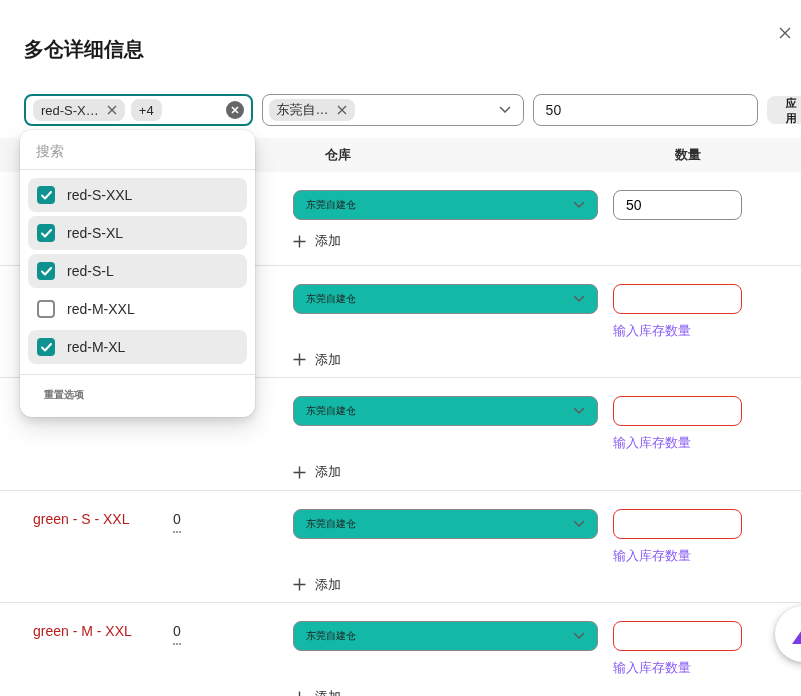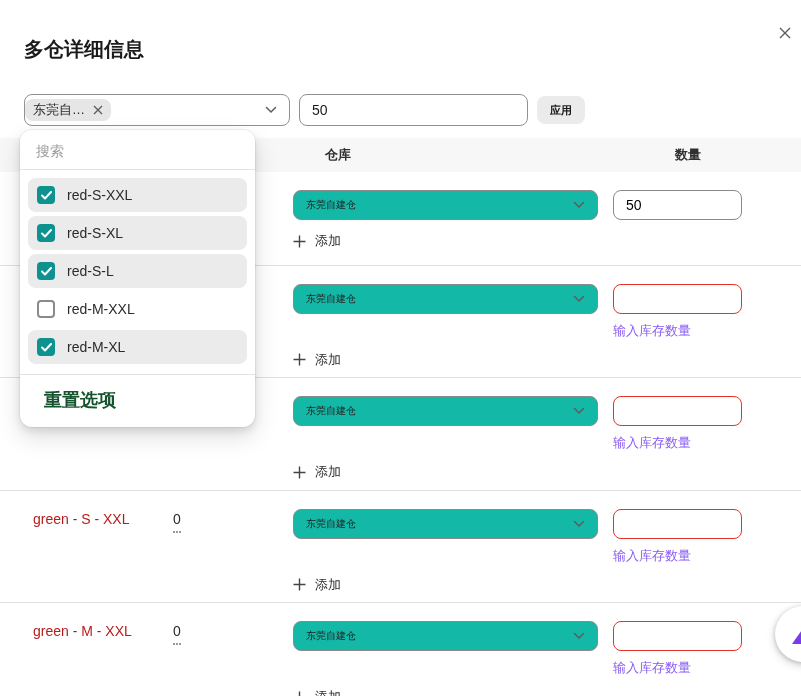--- a/index.html
+++ b/index.html
@@ -12,21 +12,21 @@
   .page-header { padding:20px 24px 0;margin-top:16px; }
   .page-title { font-size:20px; font-weight:700; color:#1a1a1a; margin-bottom:9px; }
   .page-subtitle { font-size:14px; color:#616161; }
   .close-btn { position:absolute; top:24px; right:7px; width:18px; height:18px;
     display:flex; align-items:center; justify-content:center; cursor:pointer; background:none; border:none; }
   
   .toolbar { position:absolute; top:94px; left:24px; display:flex; gap:9px; align-items:center; }
   .multiselect { width:232px; height:32px; border:2px solid #0a7e7c; border-radius:8px;
     display:flex; align-items:center; gap:6px; padding:0 7px; background:#fff; }
   .select-box { width:266px; height:32px; border:1px solid #919191; border-radius:8px;
-    display:flex; align-items:center; padding:0 12px 0 0; background:#fff; }
+    display:flex; align-items:center; padding:0 12px 0 6px; background:#fff; }
   .tag { background:#e6e6e6; border-radius:8px; height:22px; padding:0 8px;
     display:inline-flex; align-items:center; gap:8px; font-size:13px; color:#2b2b2b; white-space:nowrap; }
   .tag .tag-x { display:flex; align-items:center; cursor:pointer; }
   .clear-circle { margin-left:auto; width:18px; height:18px; border-radius:50%; background:#666;
     display:flex; align-items:center; justify-content:center; cursor:pointer; border:none; }
   .chev { margin-left:auto; display:flex; align-items:center; }
   .qty-input { width:229px; height:32px; border:1px solid #919191; border-radius:8px;
     padding:0 12px; font-size:14px; color:#1a1a1a; outline:none; }
   .apply-btn { height:28px; padding:0 13px; background:#ebebeb; border:none; border-radius:8px;
     font-size:11px; font-weight:600; color:#1a1a1a; cursor:pointer;
@@ -63,21 +63,21 @@
   .dd-search::placeholder { color:#9c9c9c; }
   .dd-divider { height:1px; background:#e3e3e3; }
   .dd-options { padding:8px 8px 6px; }
   .dd-option { height:34px; border-radius:8px; display:flex; align-items:center; gap:12px;
     padding:0 9px; margin-bottom:4px; font-size:14px; color:#2b2b2b; cursor:pointer; }
   .dd-option.checked { background:#ebebeb; }
   .checkbox { width:18px; height:18px; border-radius:4px; flex:none;
     display:flex; align-items:center; justify-content:center; }
   .checkbox.on { background:#0e9290; }
   .checkbox.off { border:2px solid #8a8a8a; background:#fff; }
-  .dd-reset { padding:13px 24px 15px; font-size:18px; font-weight:600; color:#14532d; cursor:pointer; }
+  .dd-reset { padding:13px 24px 15px; font-size:10px; font-weight:600; color:#737373; cursor:pointer; }
   
   .fab { position:absolute; top:606px; right:-30px; width:56px; height:56px; border-radius:50%;
     background:#fff; box-shadow:0 1px 4px rgba(0,0,0,.18), 0 3px 10px rgba(0,0,0,.18);
     display:flex; align-items:center; justify-content:center; }
 </style>
 </head>
 <body>
 
 <div class="screen">
 
@@ -86,20 +86,40 @@
   </div>
   <button class="close-btn">
     <span style="display:flex;">
       <svg width="14" height="14" viewBox="0 0 14 14">
           <path d="M2 2 L12 12 M12 2 L2 12" stroke="#5c5c5c" stroke-width="1.4"></path>
         </svg>
     </span>
   </button>
 
   <div class="toolbar">
+    <div class="multiselect">
+      <span class="tag">
+        <span>red-S-X…</span>
+        <span class="tag-x">
+          <svg width="10" height="10" viewBox="0 0 10 10">
+              <path d="M1 1 L9 9 M9 1 L1 9" stroke="#5c5c5c" stroke-width="1.3"></path>
+            </svg>
+        </span>
+      </span>
+      <span class="tag">
+        <span>+4</span>
+      </span>
+      <button class="clear-circle">
+        <span style="display:flex;">
+          <svg width="8" height="8" viewBox="0 0 8 8">
+              <path d="M1 1 L7 7 M7 1 L1 7" stroke="#fff" stroke-width="1.6"></path>
+            </svg>
+        </span>
+      </button>
+    </div>
 
     <div class="select-box">
       <span class="tag">
         <span>东莞自…</span>
         <span class="tag-x">
           <svg width="10" height="10" viewBox="0 0 10 10">
               <path d="M1 1 L9 9 M9 1 L1 9" stroke="#5c5c5c" stroke-width="1.3"></path>
             </svg>
         </span>
       </span>

